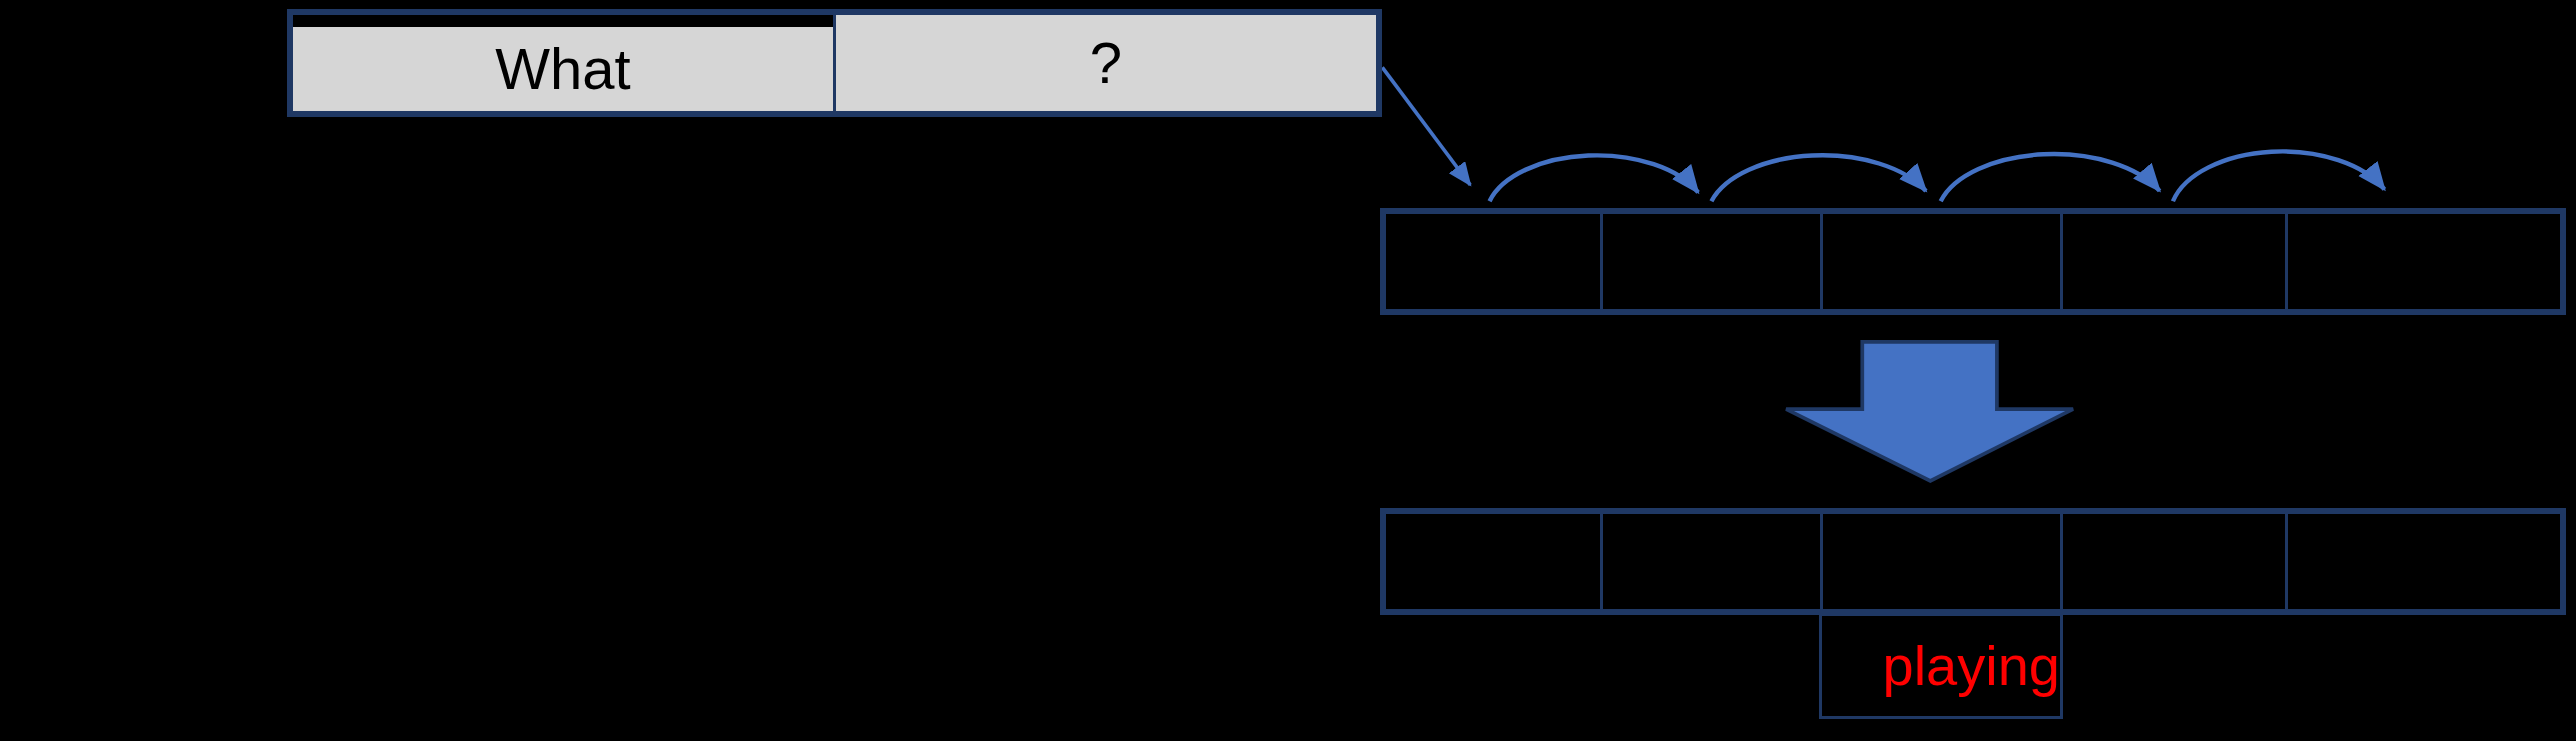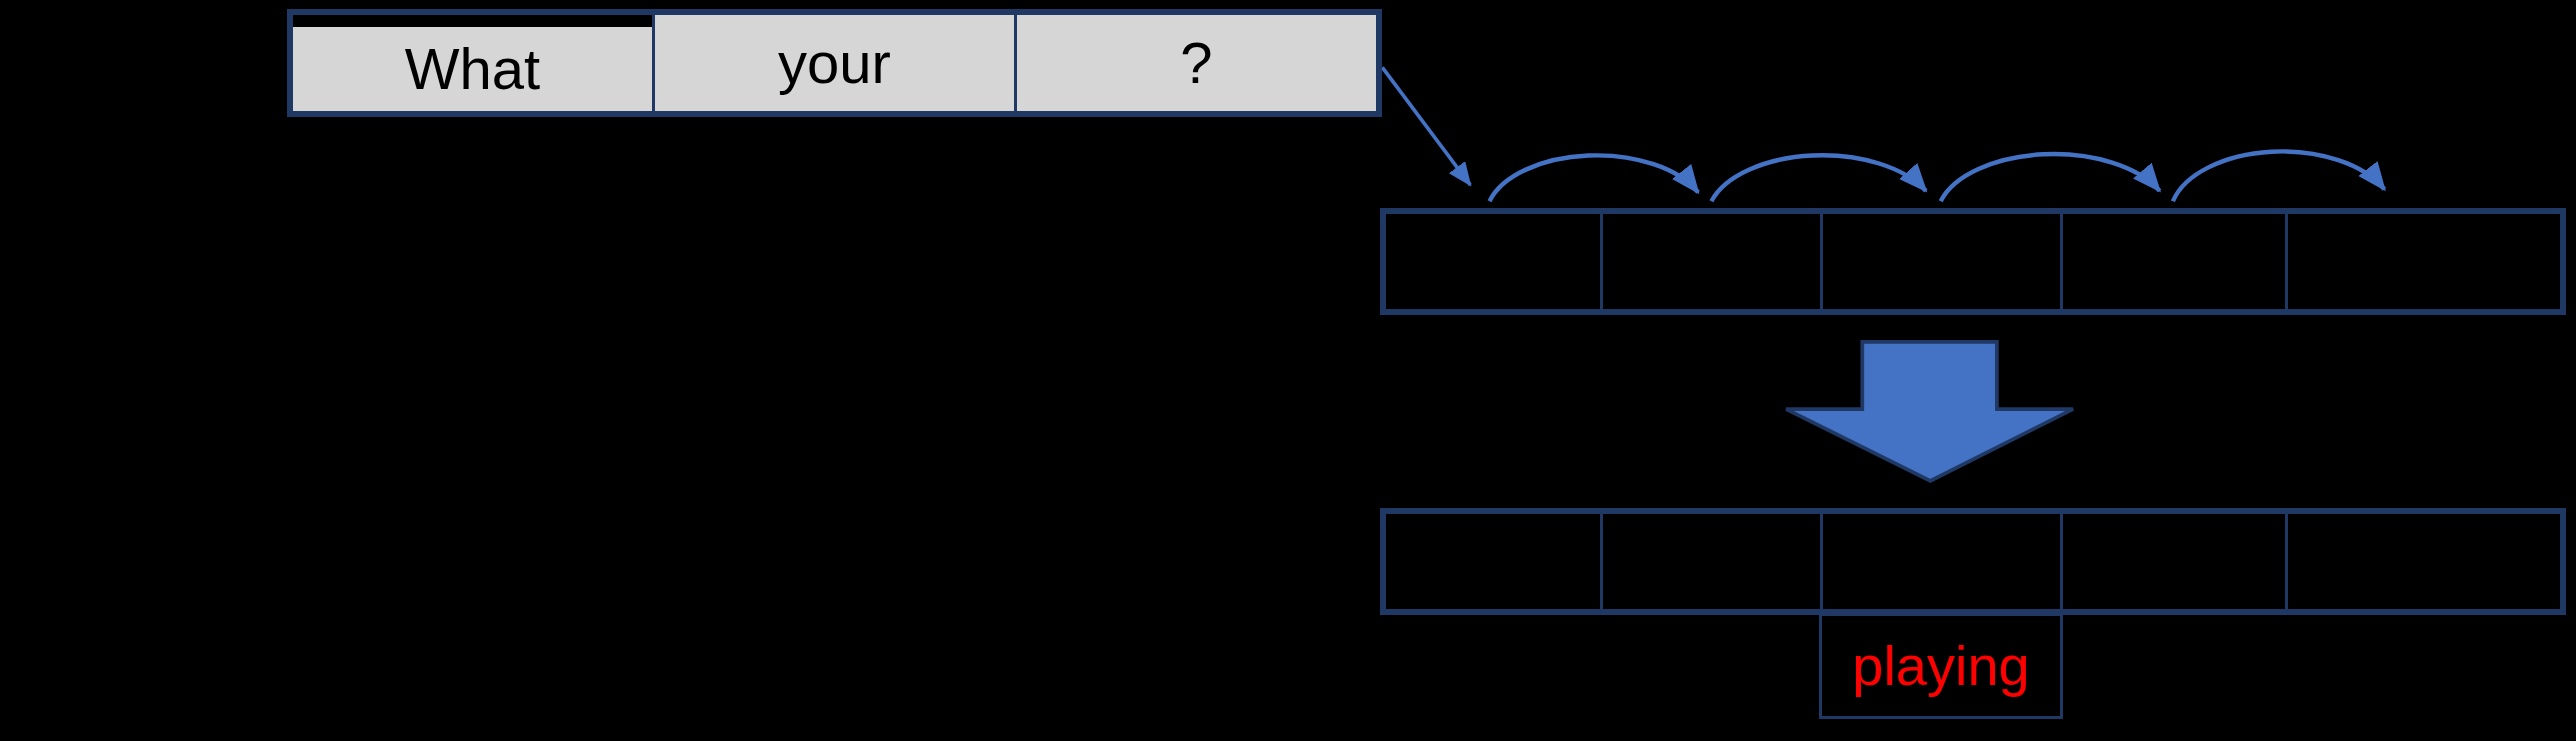--- a/index.html
+++ b/index.html
@@ -37,21 +37,21 @@
   
   .grid-row .cell{background:transparent;}
   .upper-row{left:1380px;top:208px;width:1186px;height:107px;}
   .lower-row{left:1380px;top:508px;width:1186px;height:107px;}
   
   .output-box{
     position:absolute;
     left:1819px;top:613px;width:244px;height:106px;
     box-sizing:border-box;
     border:3.7px solid #1F3864;
-    display:flex;align-items:center;justify-content:center;
+    display:flex;align-items:center;justify-content:flex-end;
     color:#FF0000;
     font-size:56px;
     line-height:1;
     background:transparent;
   }
   .overlay{
     position:absolute;left:0;top:0;width:2576px;height:742px;
     pointer-events:none;
   }
 </style>
@@ -72,21 +72,20 @@
     <path d="M2014,272 A150,84 0 0 1 2296,260" fill="none" stroke="#4472C4" stroke-width="6" marker-end="url(#ah)"></path>
     <path d="M2314,272 A156,86 0 0 1 2604,258" fill="none" stroke="#4472C4" stroke-width="6" marker-end="url(#ah)"></path>
     <path d="M2624,272 A158,86 0 0 1 2920,258" fill="none" stroke="#4472C4" stroke-width="6" marker-end="url(#ah)"></path>
     <path d="M2938,272 A152,88 0 0 1 3224,256" fill="none" stroke="#4472C4" stroke-width="6" marker-end="url(#ah)"></path>
 
     <polygon points="2518,462 2700,462 2700,553 2803,553 2610,650 2415,553 2518,553" fill="#4472C4" stroke="#1F3864" stroke-width="5" stroke-linejoin="miter"></polygon>
   </svg>
 
   <div class="row sentence-row">
     <div class="cell">What</div>
-    <div class="cell">your</div>
     <div class="cell">?</div>
   </div>
 
   <div class="row grid-row upper-row">
     <div class="cell" style="flex:0 0 214px;"></div>
     <div class="cell" style="flex:0 0 220px;"></div>
     <div class="cell" style="flex:0 0 240px;"></div>
     <div class="cell" style="flex:0 0 225px;"></div>
     <div class="cell" style="flex:1 1 0;"></div>
   </div>

